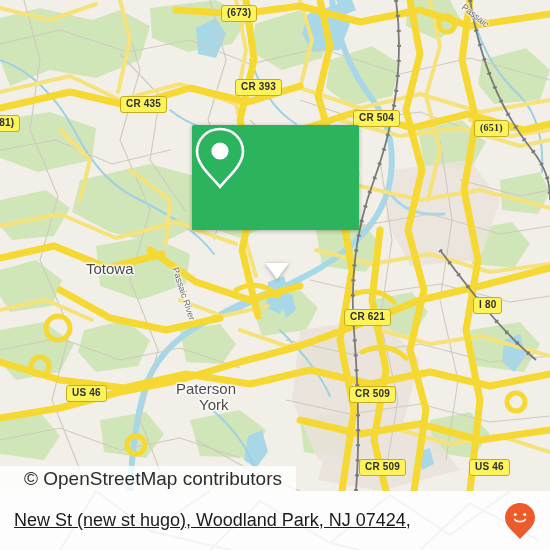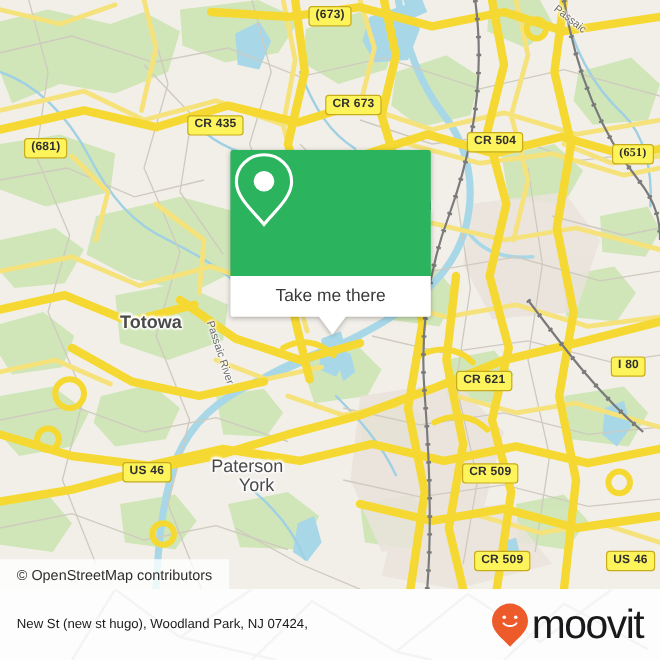--- a/index.html
+++ b/index.html
@@ -22,21 +22,20 @@
     border-radius:3px;
     color:#2f2f2f;
     font-size:10px;
     font-weight:bold;
     letter-spacing:.2px;
     padding:1px 5px 2px 5px;
     line-height:12px;
     white-space:nowrap;
     box-sizing:border-box;
     font-family:"Liberation Sans","DejaVu Sans",sans-serif;
-    margin-left:36px;
   }
 
   
   .place{
     position:absolute;
     color:#4a4a4a;
     font-size:15px;
     white-space:nowrap;
     text-align:center;
     text-shadow:
@@ -64,32 +63,32 @@
   .popup-tail{
     position:absolute;left:73px;top:138px;width:0;height:0;
     border-left:12px solid transparent;border-right:12px solid transparent;
     border-top:16px solid #ffffff;
   }
 
   
   .attrib{
     position:absolute;left:0;top:466px;height:25px;
     background:rgba(255,255,255,.78);
-    display:flex;align-items:center;padding-left:14px;padding-right:14px;
-    font-size:12px;color:#2d2d2d;z-index:30;
+    display:flex;align-items:center;padding-left:24px;padding-right:14px;
+    font-size:19px;color:#2d2d2d;z-index:30;
   }
 
   
   .footer{
     position:absolute;left:0;top:491px;width:550px;height:59px;
     background:#fdfdfd;display:flex;align-items:center;justify-content:space-between;
     padding:0 14px 0 14px;box-sizing:border-box;overflow:hidden;
   }
   .footer-wm{position:absolute;left:0;top:0;width:550px;height:59px;opacity:.45;}
-  .addr{position:relative;z-index:2;color:#1b1b1b;font-size:11px;line-height:21px;max-width:400px;}
+  .addr{position:relative;z-index:2;color:#1b1b1b;font-size:18px;line-height:21px;max-width:400px;text-decoration:underline;}
   .brand{position:relative;z-index:2;display:flex;align-items:center;gap:2px;}
   .brand-word{font-size:34px;color:#19191b;letter-spacing:-1.2px;font-weight:500;line-height:34px;}
 </style>
 </head>
 <body>
 
 <div id="app">
 
   <div class="map">
 
@@ -258,48 +257,45 @@
           <path d="M396 0 C404 60 396 120 374 180 C356 228 350 280 354 330
                    C358 384 360 440 356 491"></path>
           <path d="M470 0 C480 60 500 110 532 150 C548 170 550 186 550 200"></path>
           <path d="M440 250 C470 290 500 330 536 360"></path>
         </g>
 
       </g>
     </svg>
 
     <div class="place" style="left:300px;top:162px;">Paterson</div>
-    <div class="place" style="left:100px;top:260px;font-weight:bold;">Totowa</div>
+    <div class="place" style="left:86px;top:260px;">Totowa</div>
     <div class="place" style="left:176px;top:380px;">Paterson</div>
     <div class="place" style="left:199px;top:396px;">York</div>
     <div class="river-label" style="left:180px;top:266px;transform:rotate(72deg);transform-origin:left top;">Passaic River</div>
     <div class="river-label" style="left:466px;top:2px;transform:rotate(38deg);transform-origin:left top;">Passaic</div>
 
     <div class="shield" style="left:221px;top:5px;">(673)</div>
-    <div class="shield" style="left:235px;top:79px;">CR 673</div>
+    <div class="shield" style="left:235px;top:79px;">CR 393</div>
     <div class="shield" style="left:120px;top:96px;">CR 435</div>
     <div class="shield" style="left:353px;top:110px;">CR 504</div>
     <div class="shield" style="left:474px;top:120px;font-family:Liberation Serif, serif;">(651)</div>
     <div class="shield" style="left:-16px;top:115px;">(681)</div>
     <div class="shield" style="left:344px;top:309px;">CR 621</div>
     <div class="shield" style="left:473px;top:297px;">I 80</div>
     <div class="shield" style="left:349px;top:386px;">CR 509</div>
     <div class="shield" style="left:66px;top:385px;">US 46</div>
     <div class="shield" style="left:359px;top:459px;">CR 509</div>
     <div class="shield" style="left:469px;top:459px;">US 46</div>
 
     <div class="popup">
       <div class="popup-head">
         <svg width="56" height="66" viewBox="0 0 56 66">
           <path d="M28 4 C15 4 5 14 5 26.5 C5 40 20 52 28 62 C36 52 51 40 51 26.5 C51 14 41 4 28 4 Z" fill="none" stroke="#ffffff" stroke-width="2.6"></path>
           <circle cx="28" cy="26" r="8.6" fill="#ffffff"></circle>
         </svg>
-      </div>
-      <div class="popup-body">
-        <span>Take me there</span>
       </div>
       <div class="popup-tail"></div>
     </div>
 
     <div class="attrib">
       <span>© OpenStreetMap contributors</span>
     </div>
   </div>
 
   <div class="footer">
@@ -315,17 +311,16 @@
     <div class="addr">
       <div>New St (new st hugo), Woodland Park, NJ 07424,</div>
     </div>
     <div class="brand">
       <svg width="32" height="38" viewBox="0 0 32 38">
         <path d="M16 1 C7.7 1 1 7.6 1 15.7 C1 24.7 10.6 30.6 16 37 C21.4 30.6 31 24.7 31 15.7 C31 7.6 24.3 1 16 1 Z" fill="#ee5b2b"></path>
         <circle cx="11.2" cy="12.4" r="1.5" fill="#fff"></circle>
         <circle cx="20.8" cy="12.4" r="1.5" fill="#fff"></circle>
         <path d="M10.6 17.4 C12.6 20.4 19.4 20.4 21.4 17.4" fill="none" stroke="#fff" stroke-width="1.6" stroke-linecap="round"></path>
       </svg>
-      <span class="brand-word">moovit</span>
     </div>
   </div>
 
 </div>
 
 </body></html>

